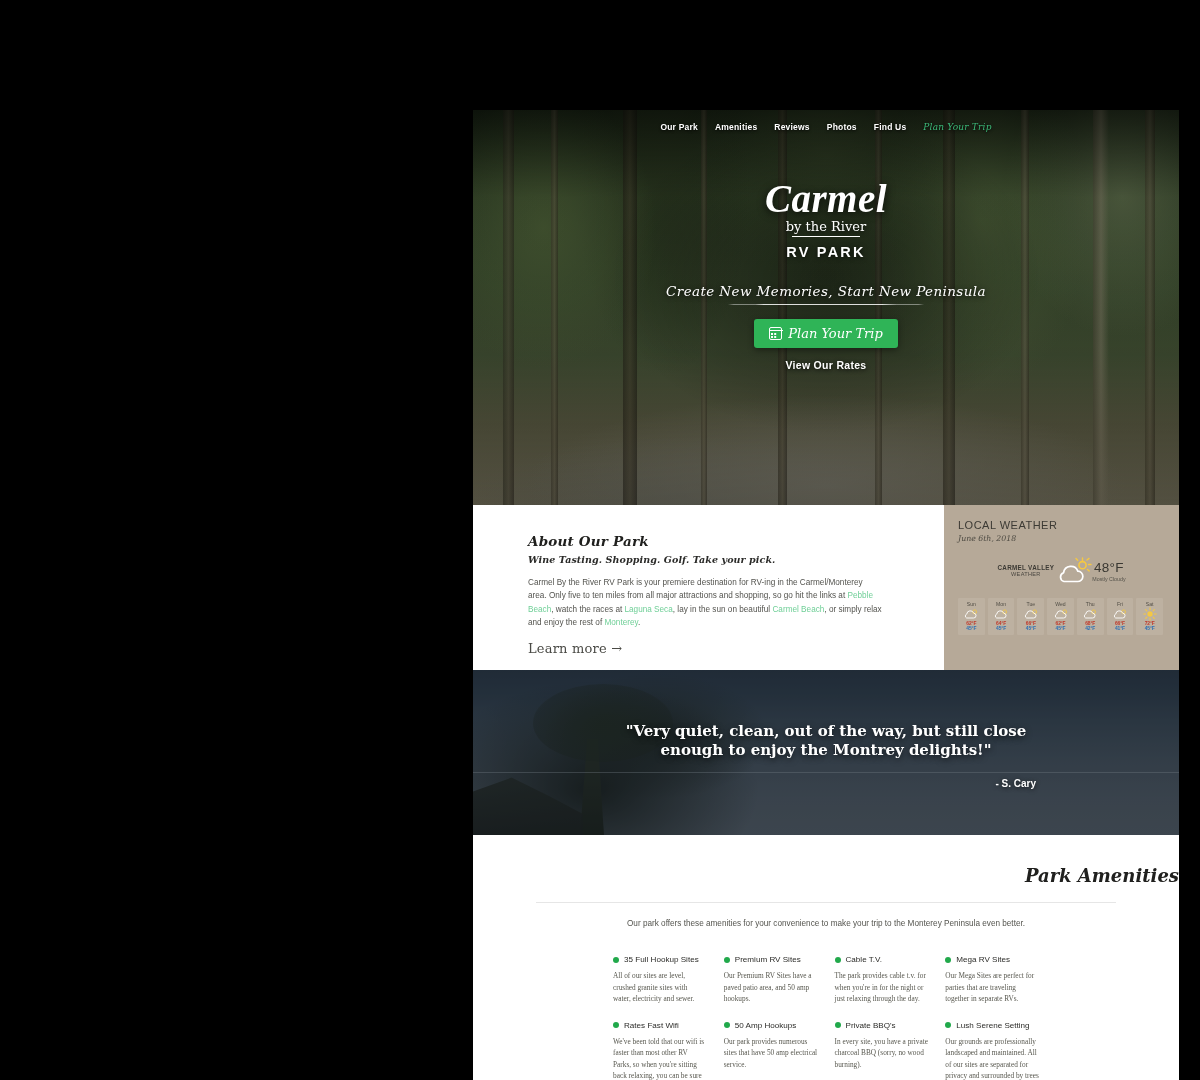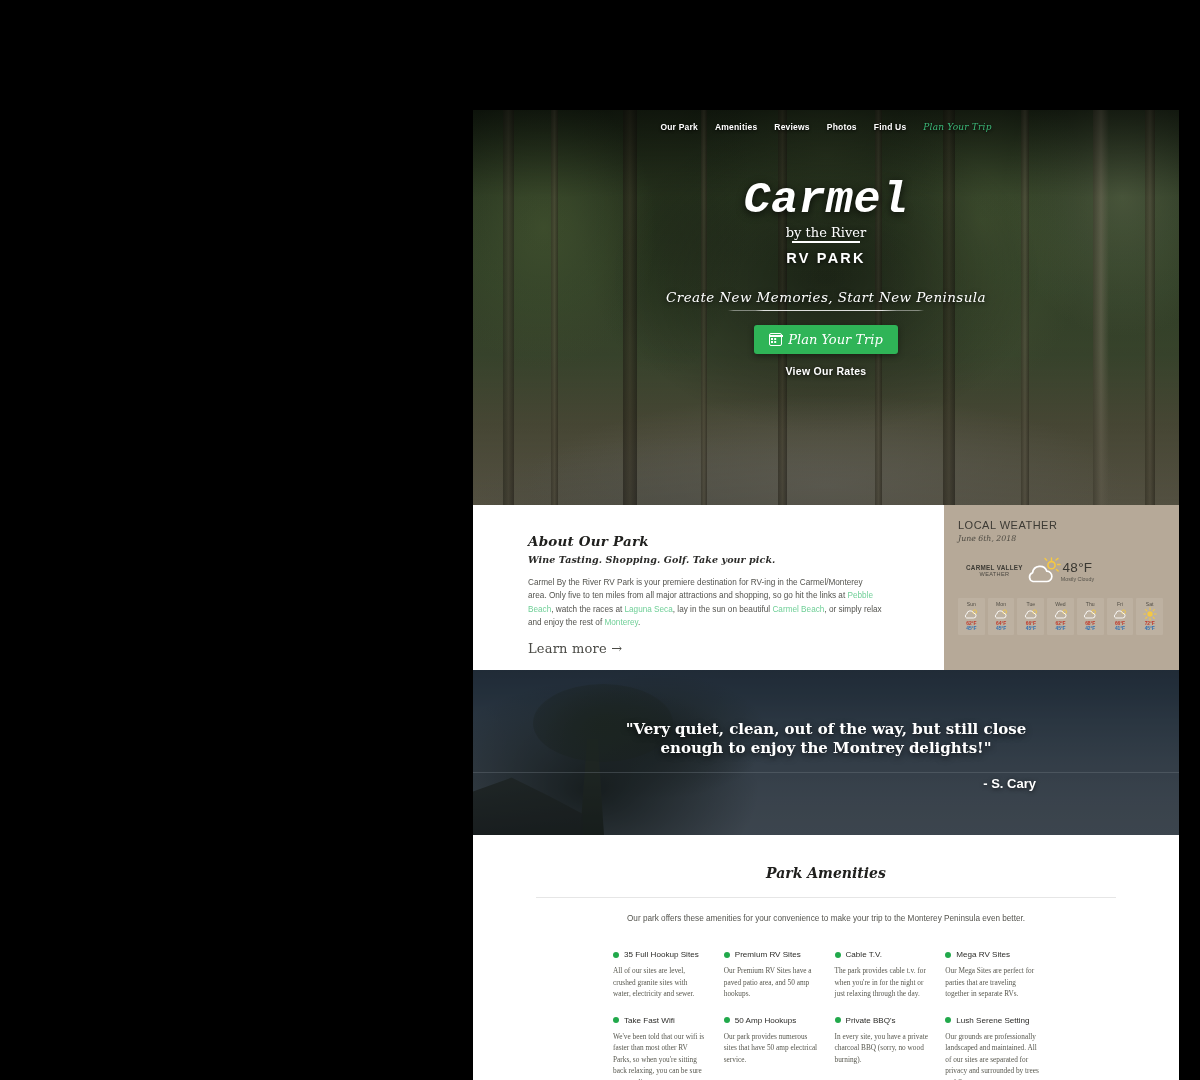--- a/index.html
+++ b/index.html
@@ -48,22 +48,22 @@
     text-decoration:none;text-shadow:0 1px 3px rgba(0,0,0,.85);
     white-space:nowrap;
   }
   .topnav a.plan{
     color:#3cb878;font-family:"DejaVu Serif",serif;font-style:italic;
     font-size:9px;font-weight:normal;
   }
 
   .brand{text-align:center;margin-top:48px;}
   .brand .c1{
-    font-family:Liberation Mono, monospace;font-style:italic;font-weight:bold;
-    font-size:45px;color:#fff;line-height:.95;
+    font-family:Liberation Serif, serif;font-style:italic;font-weight:bold;
+    font-size:39px;color:#fff;line-height:.95;
     text-shadow:0 2px 8px rgba(0,0,0,.8);letter-spacing:.5px;
   }
   .brand .c2{
     font-family:"DejaVu Serif",serif;font-size:13px;color:#fff;
     margin-top:-2px;text-shadow:0 1px 5px rgba(0,0,0,.8);
     position:relative;display:inline-block;padding-bottom:3px;
   }
   .brand .c2:after{
     content:"";position:absolute;left:8%;right:8%;bottom:0;height:1.5px;background:#fff;
   }
@@ -140,21 +140,21 @@
     flex:1 1 auto;background:#b6a998;padding:14px 16px 0 14px;box-sizing:border-box;
   }
   .weather h2{
     margin:0;font-size:11px;color:#3c3a34;letter-spacing:.5px;font-weight:normal;
   }
   .weather .date{
     margin:3px 0 0;font-family:"DejaVu Serif",serif;font-style:italic;
     font-size:7.8px;color:#4d4a42;
   }
   .w-current{
-    display:flex;align-items:center;justify-content:flex-start;
+    display:flex;align-items:center;justify-content:center;
     margin-top:13px;padding:0 6px 0 8px;
   }
   .w-loc{text-align:center;line-height:1.25;}
   .w-loc .l1{font-size:6.3px;font-weight:bold;color:#3c3a34;letter-spacing:.3px;}
   .w-loc .l2{font-size:5.6px;color:#4a4740;letter-spacing:.3px;}
   .w-temp{text-align:center;}
   .w-temp .t{font-size:13.5px;color:#3a3832;letter-spacing:.3px;}
   .w-temp .c{font-size:5.3px;color:#55524a;margin-top:1px;}
 
   .w-days{display:flex;gap:3px;margin-top:12px;}
@@ -183,29 +183,29 @@
     display:flex;flex-direction:column;justify-content:center;align-items:center;
     padding-top:6px;box-sizing:border-box;
   }
   .quote-text{
     width:420px;text-align:center;
     font-family:"DejaVu Serif",serif;font-weight:bold;font-size:15px;line-height:1.28;
     color:#fff;text-shadow:0 2px 6px rgba(0,0,0,.7);
   }
   .quote-attr{
     width:420px;text-align:right;margin-top:18px;
-    font-size:13px;font-weight:bold;color:#fff;text-shadow:0 1px 4px rgba(0,0,0,.7);
+    font-size:10px;font-weight:bold;color:#fff;text-shadow:0 1px 4px rgba(0,0,0,.7);
   }
 
   
   .amen{background:#fff;padding:30px 0 0;}
   .amen h2{
-    margin:0;text-align:center;
+    margin:0;text-align:right;
     font-family:"DejaVu Serif",serif;font-style:italic;font-weight:bold;
-    font-size:14px;color:#20201e;
+    font-size:18px;color:#20201e;
   }
   .amen-rule{width:580px;height:1px;background:#e6e6e6;margin:16px auto 0;}
   .amen-sub{
     margin:16px 0 0;text-align:center;font-size:8.2px;color:#55554f;
   }
   .amen-grid{
     display:grid;grid-template-columns:repeat(4,1fr);
     column-gap:17px;row-gap:16px;
     padding:27px 140px 0;box-sizing:border-box;
   }
@@ -442,21 +442,21 @@
         <div class="amen-title">
             <span class="dot"></span>
             <span>Mega RV Sites</span>
           </div>
         <p class="amen-desc">Our Mega Sites are perfect for parties that are traveling together in separate RVs.</p>
       </div>
 
       <div class="amen-item">
         <div class="amen-title">
             <span class="dot"></span>
-            <span>Take Fast Wifi</span>
+            <span>Rates Fast Wifi</span>
           </div>
         <p class="amen-desc">We've been told that our wifi is faster than most other RV Parks, so when you're sitting back relaxing, you can be sure to get online.</p>
       </div>
       <div class="amen-item">
         <div class="amen-title">
             <span class="dot"></span>
             <span>50 Amp Hookups</span>
           </div>
         <p class="amen-desc">Our park provides numerous sites that have 50 amp electrical service.</p>
       </div>

